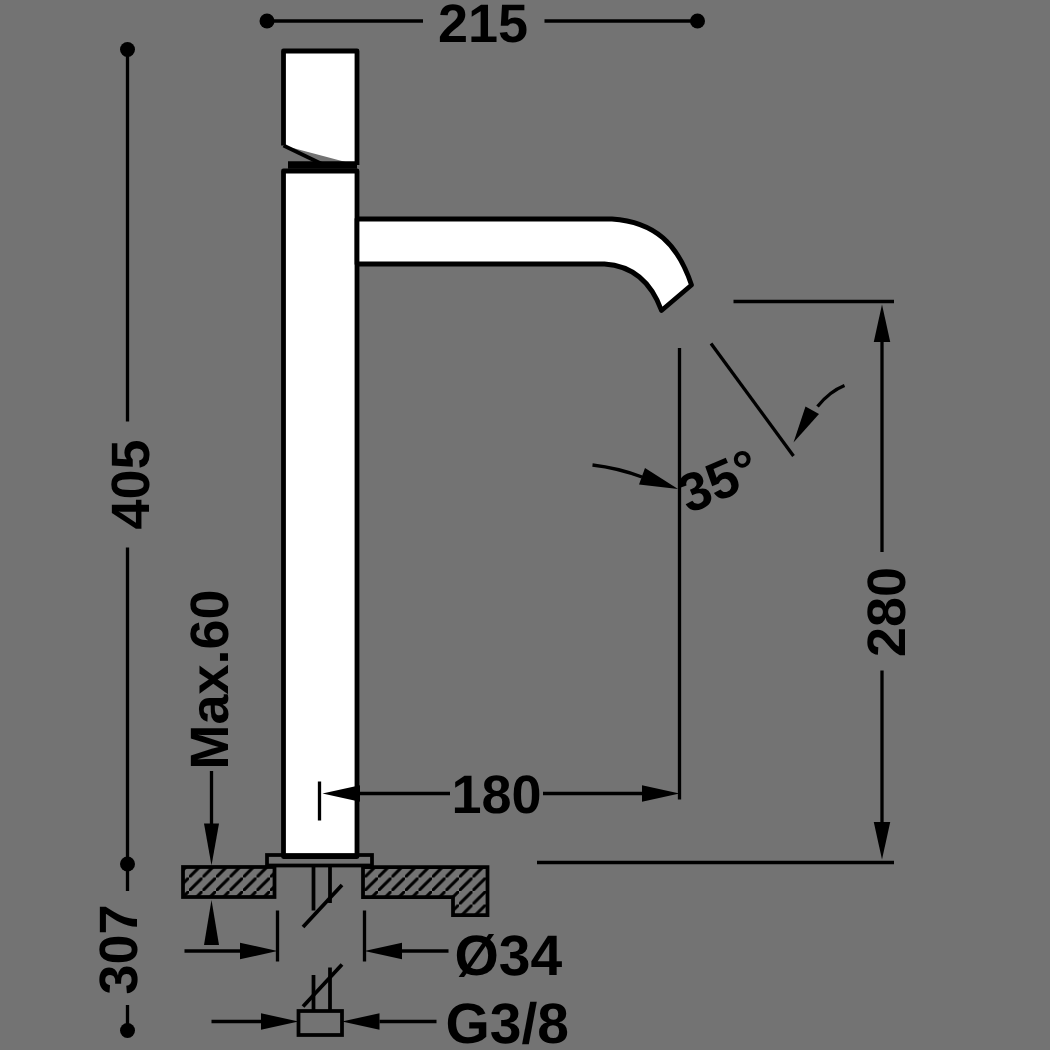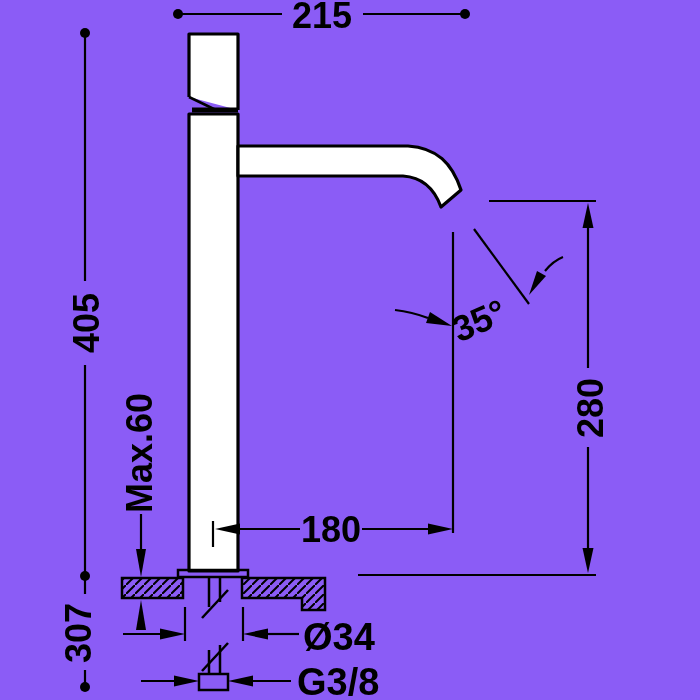--- a/index.html
+++ b/index.html
@@ -1,20 +1,20 @@
 <!DOCTYPE html>
 <html><head>
 <meta charset="utf-8">
 <style>
   html, body { margin: 0; padding: 0; background: #ffffff; }
   #canvas {
     position: relative;
     width: 700px;
     height: 700px;
-    background: #8b5cf6;
+    background: #737373;
     font-family: "Liberation Sans", sans-serif;
   }
   svg { display: block; }
   .outline  { fill: #ffffff; stroke: #000000; stroke-width: 3.2; stroke-linejoin: round; }
   .thin     { fill: none; stroke: #000000; stroke-width: 2.5; }
   .dim      { fill: none; stroke: #000000; stroke-width: 2.2; }
   .arrow    { fill: #000000; stroke: none; }
   .dot      { fill: #000000; stroke: none; }
   .hatchbox { fill: url(#hatch); stroke: #000000; stroke-width: 2.5; stroke-linejoin: miter; }
   .lbl {

